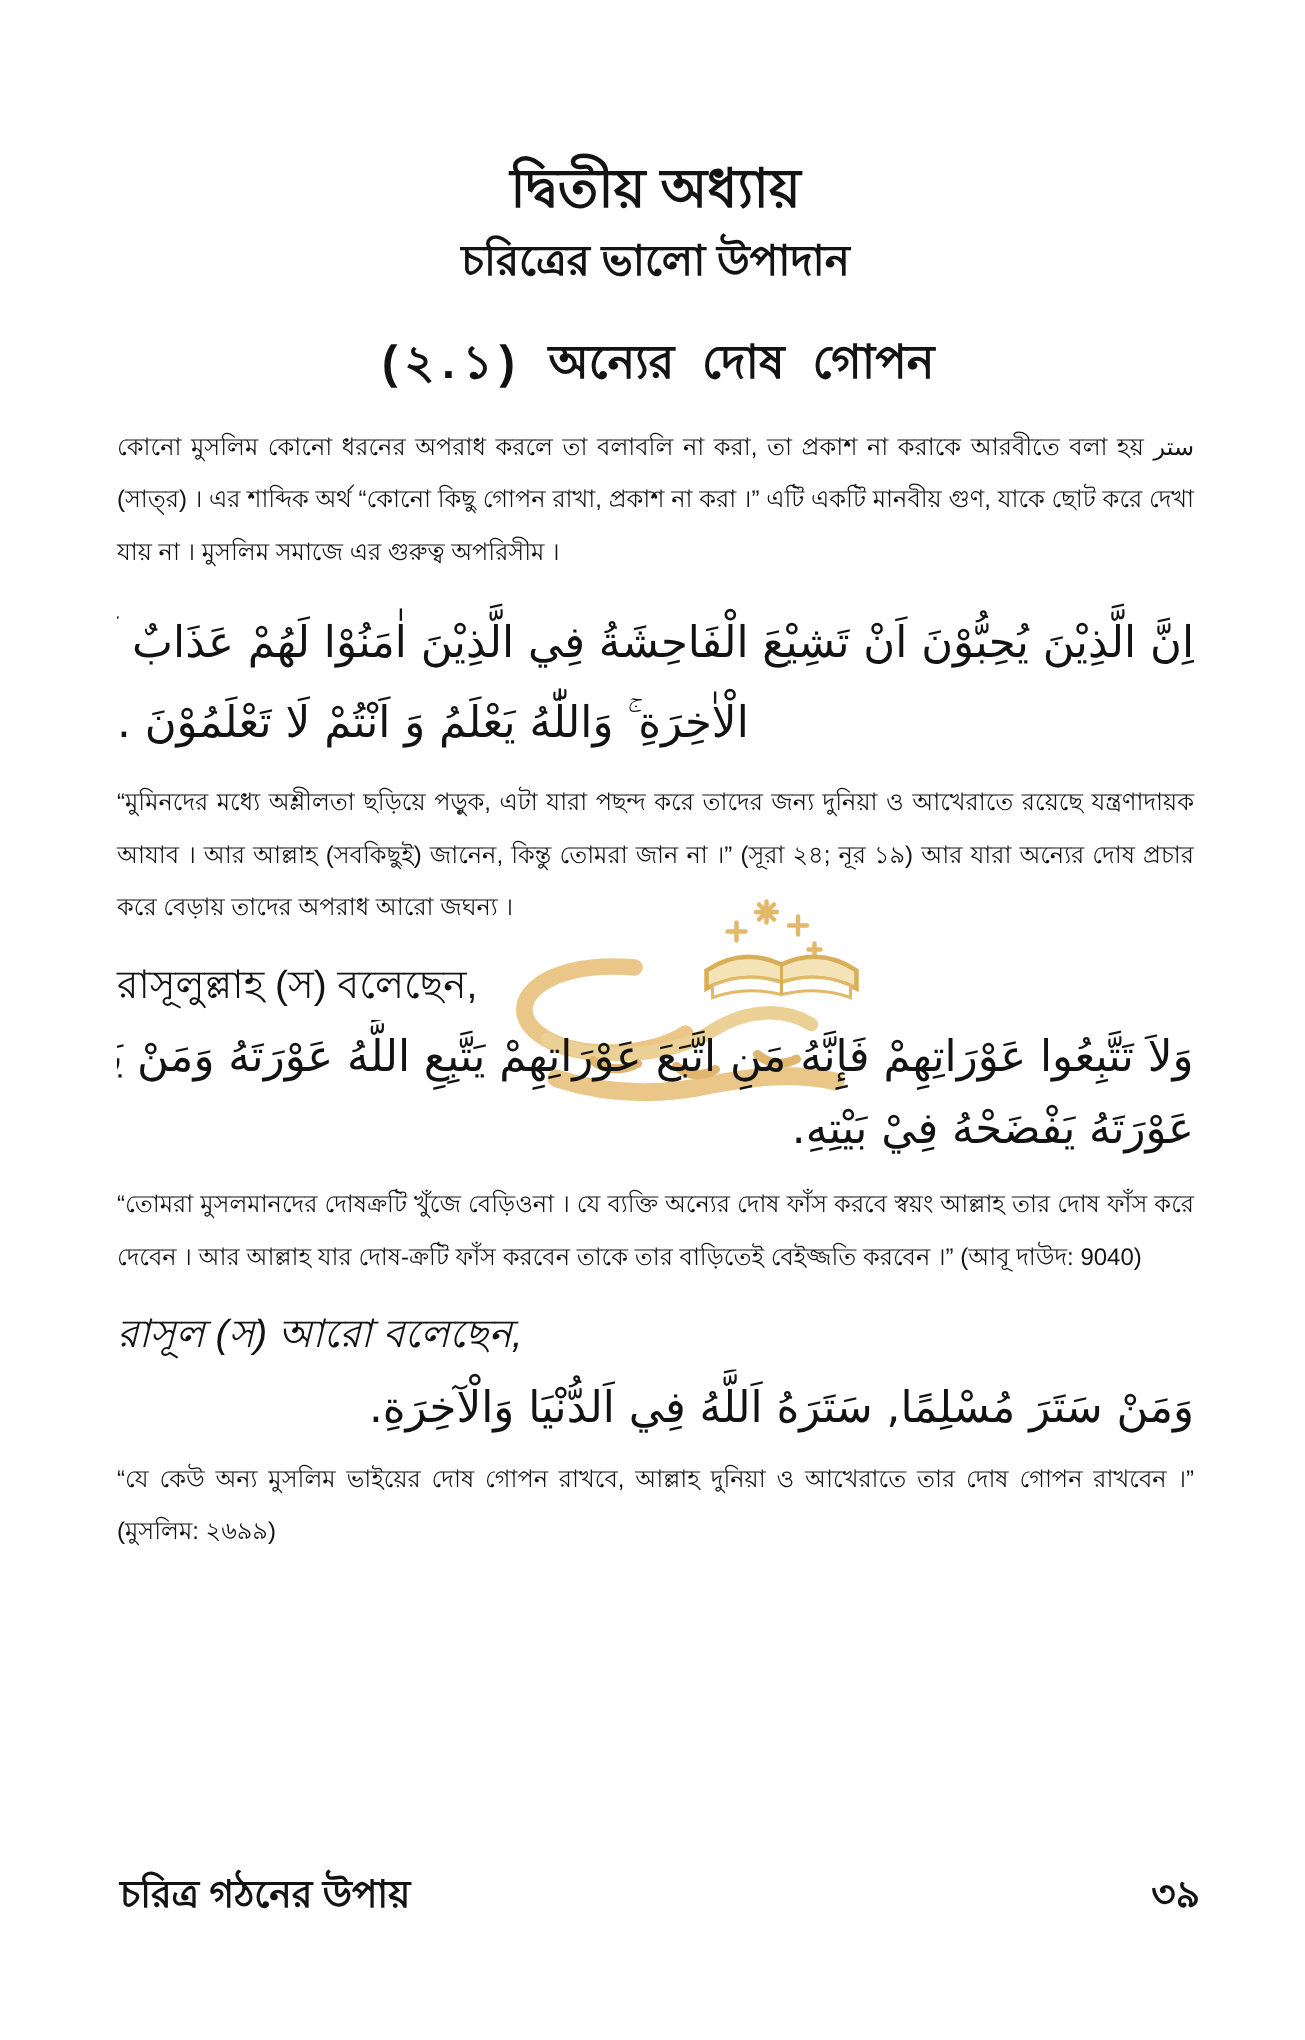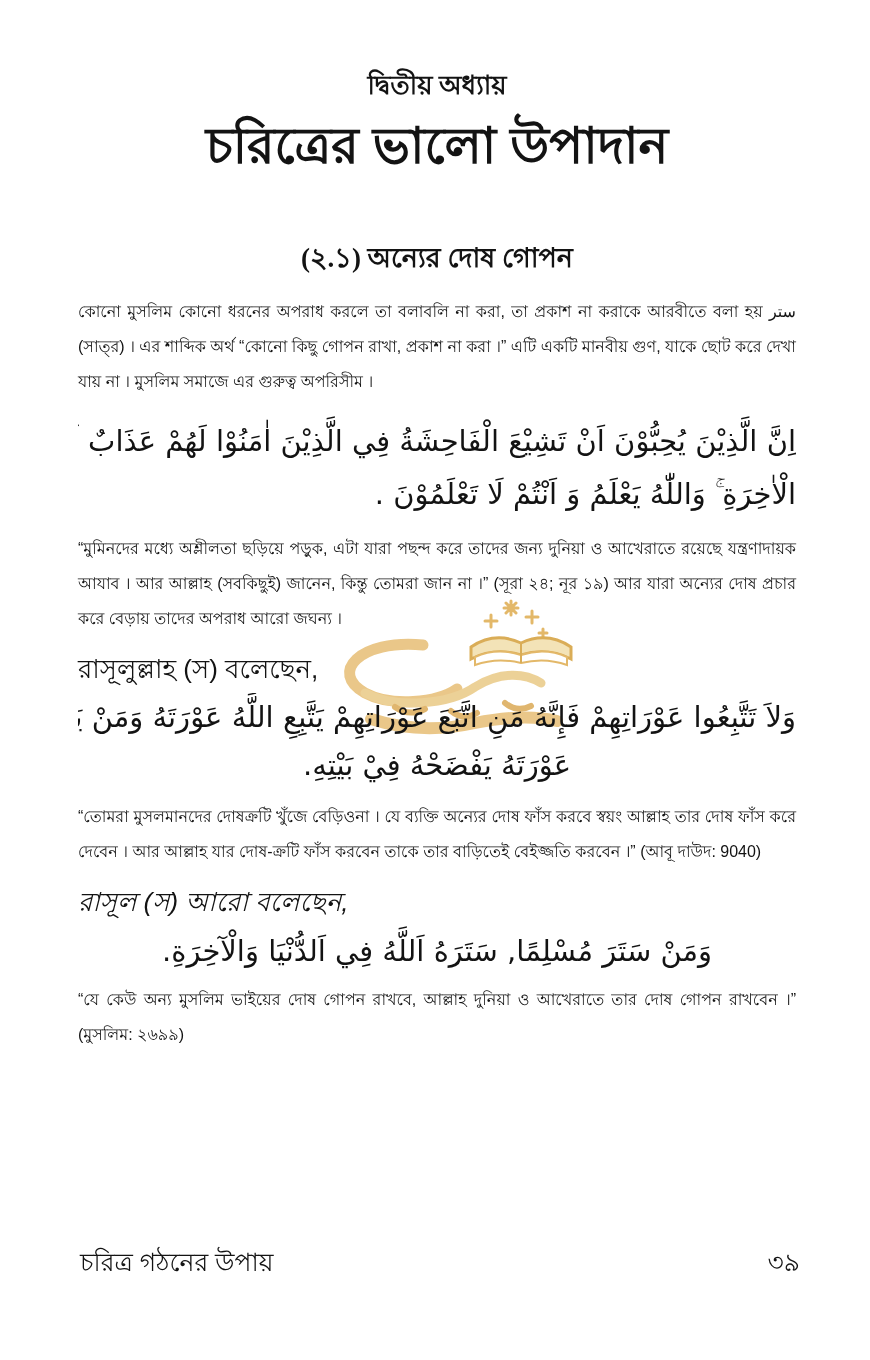--- a/index.html
+++ b/index.html
@@ -12,36 +12,36 @@
     font-family:"Liberation Serif", serif;
     overflow:hidden;
   }
   .content {
     position:absolute;
     left:78px; right:74px; top:0;
     z-index:1;
   }
   .center { text-align:center; }
   .chapter-label {
-    margin-top:66px;
-    font-size:26px; line-height:40px;
+    margin-top:106px;
+    font-size:36px; line-height:40px;
     font-weight:bold;
-    font-family:Liberation Serif, serif;
+    font-family:Liberation Sans, sans-serif;
   }
   .chapter-title {
-    margin-top:16px;
-    font-size:50px; line-height:48px;
+    margin-top:4px;
+    font-size:28px; line-height:48px;
     font-weight:bold;
     font-family:"Liberation Sans", sans-serif;
   }
   .section-heading {
-    margin-top:68px;
-    font-size:27px; line-height:40px;
+    margin-top:27px;
+    font-size:31px; line-height:40px;
     font-weight:bold;
-    font-family:Liberation Serif, serif;
+    font-family:Liberation Mono, monospace;
   }
   .body-para {
     font-size:16px; line-height:35px;
     text-align:justify;
     font-family:"Liberation Sans", sans-serif;
   }
   .mt16 { margin-top:16px; }
   .mt12 { margin-top:0;font-style:italic; }
   .mt10 { margin-top:10px; }
   .mt8  { margin-top:8px; }
@@ -52,29 +52,29 @@
     font-family:"Liberation Sans", sans-serif;
   }
   .arabic-block { direction:rtl; }
   .arabic-line {
     font-family:"DejaVu Sans", sans-serif;
     font-size:29px; line-height:53px;
     white-space:nowrap; overflow:hidden;
     direction:rtl;
   }
   .arabic-fill   { text-align:center; }
-  .arabic-left   { text-align:right; }
-  .arabic-center { text-align:center; }
+  .arabic-left   { text-align:left; }
+  .arabic-center { }
   .hadith-line { line-height:48px; }
   .hadith-single { line-height:50px; }
   .footer {
     position:absolute;
     left:80px; right:70px; top:1243px;
     display:flex; justify-content:space-between; align-items:baseline;
-    font-size:25px; font-weight:normal;
+    font-size:25px; font-weight:bold;
     font-family:"Liberation Sans", sans-serif;
     z-index:1;
   }
   .watermark {
     position:absolute;
     left:325px; top:595px;
     width:250px; height:145px;
     z-index:0;
     opacity:0.95;
     pointer-events:none;

